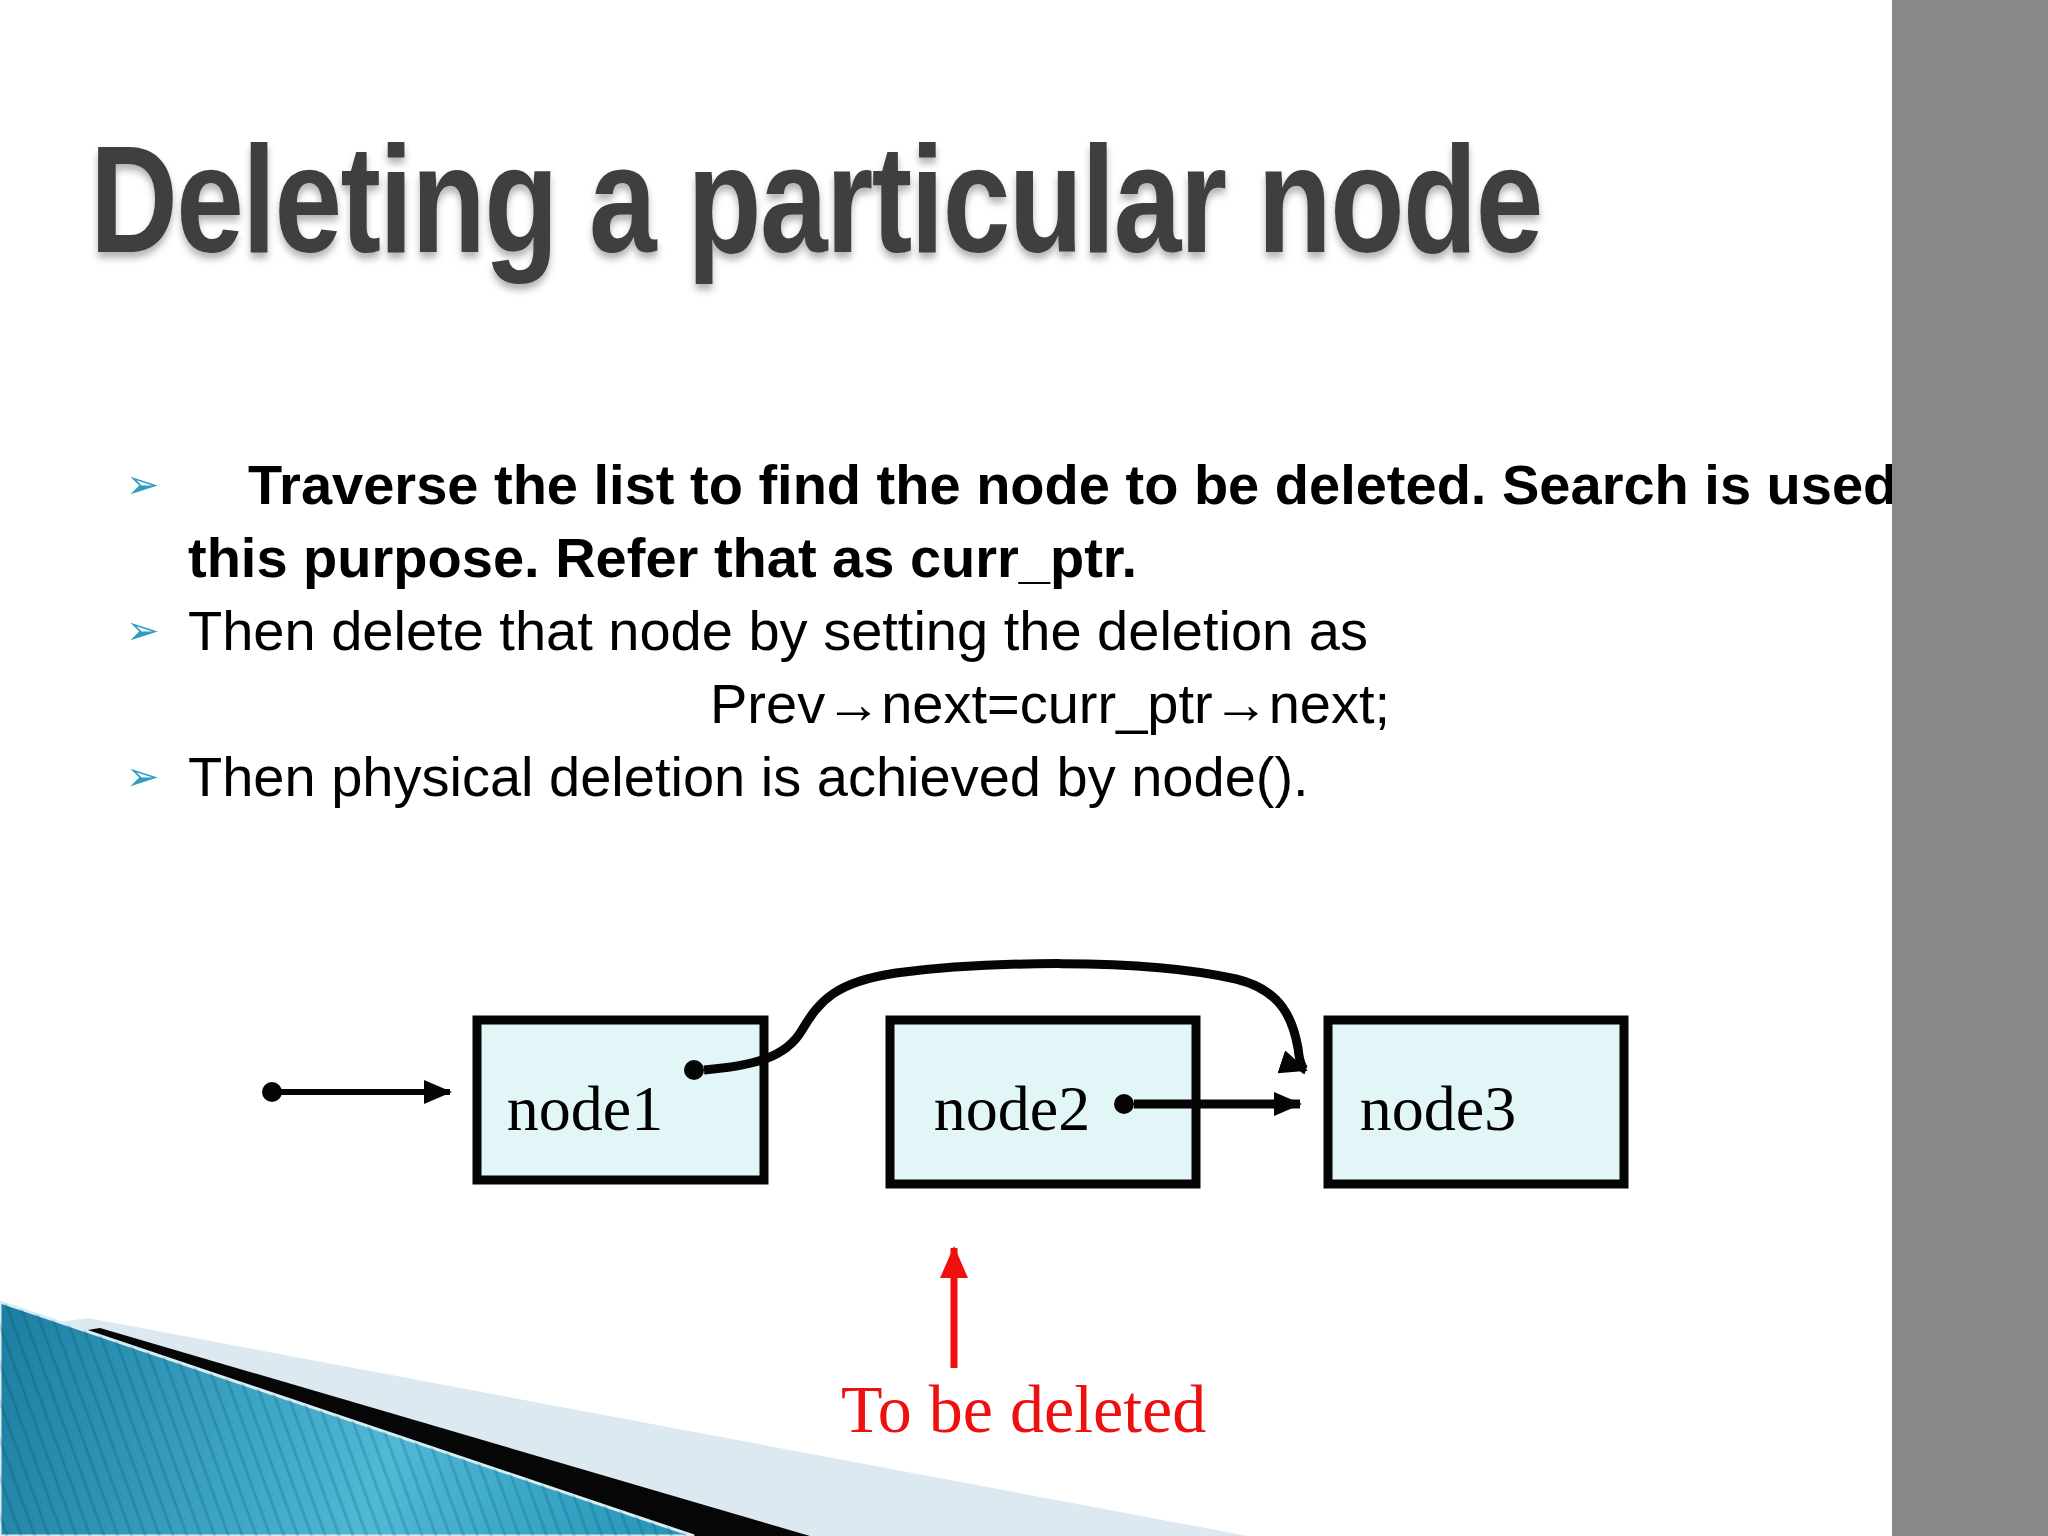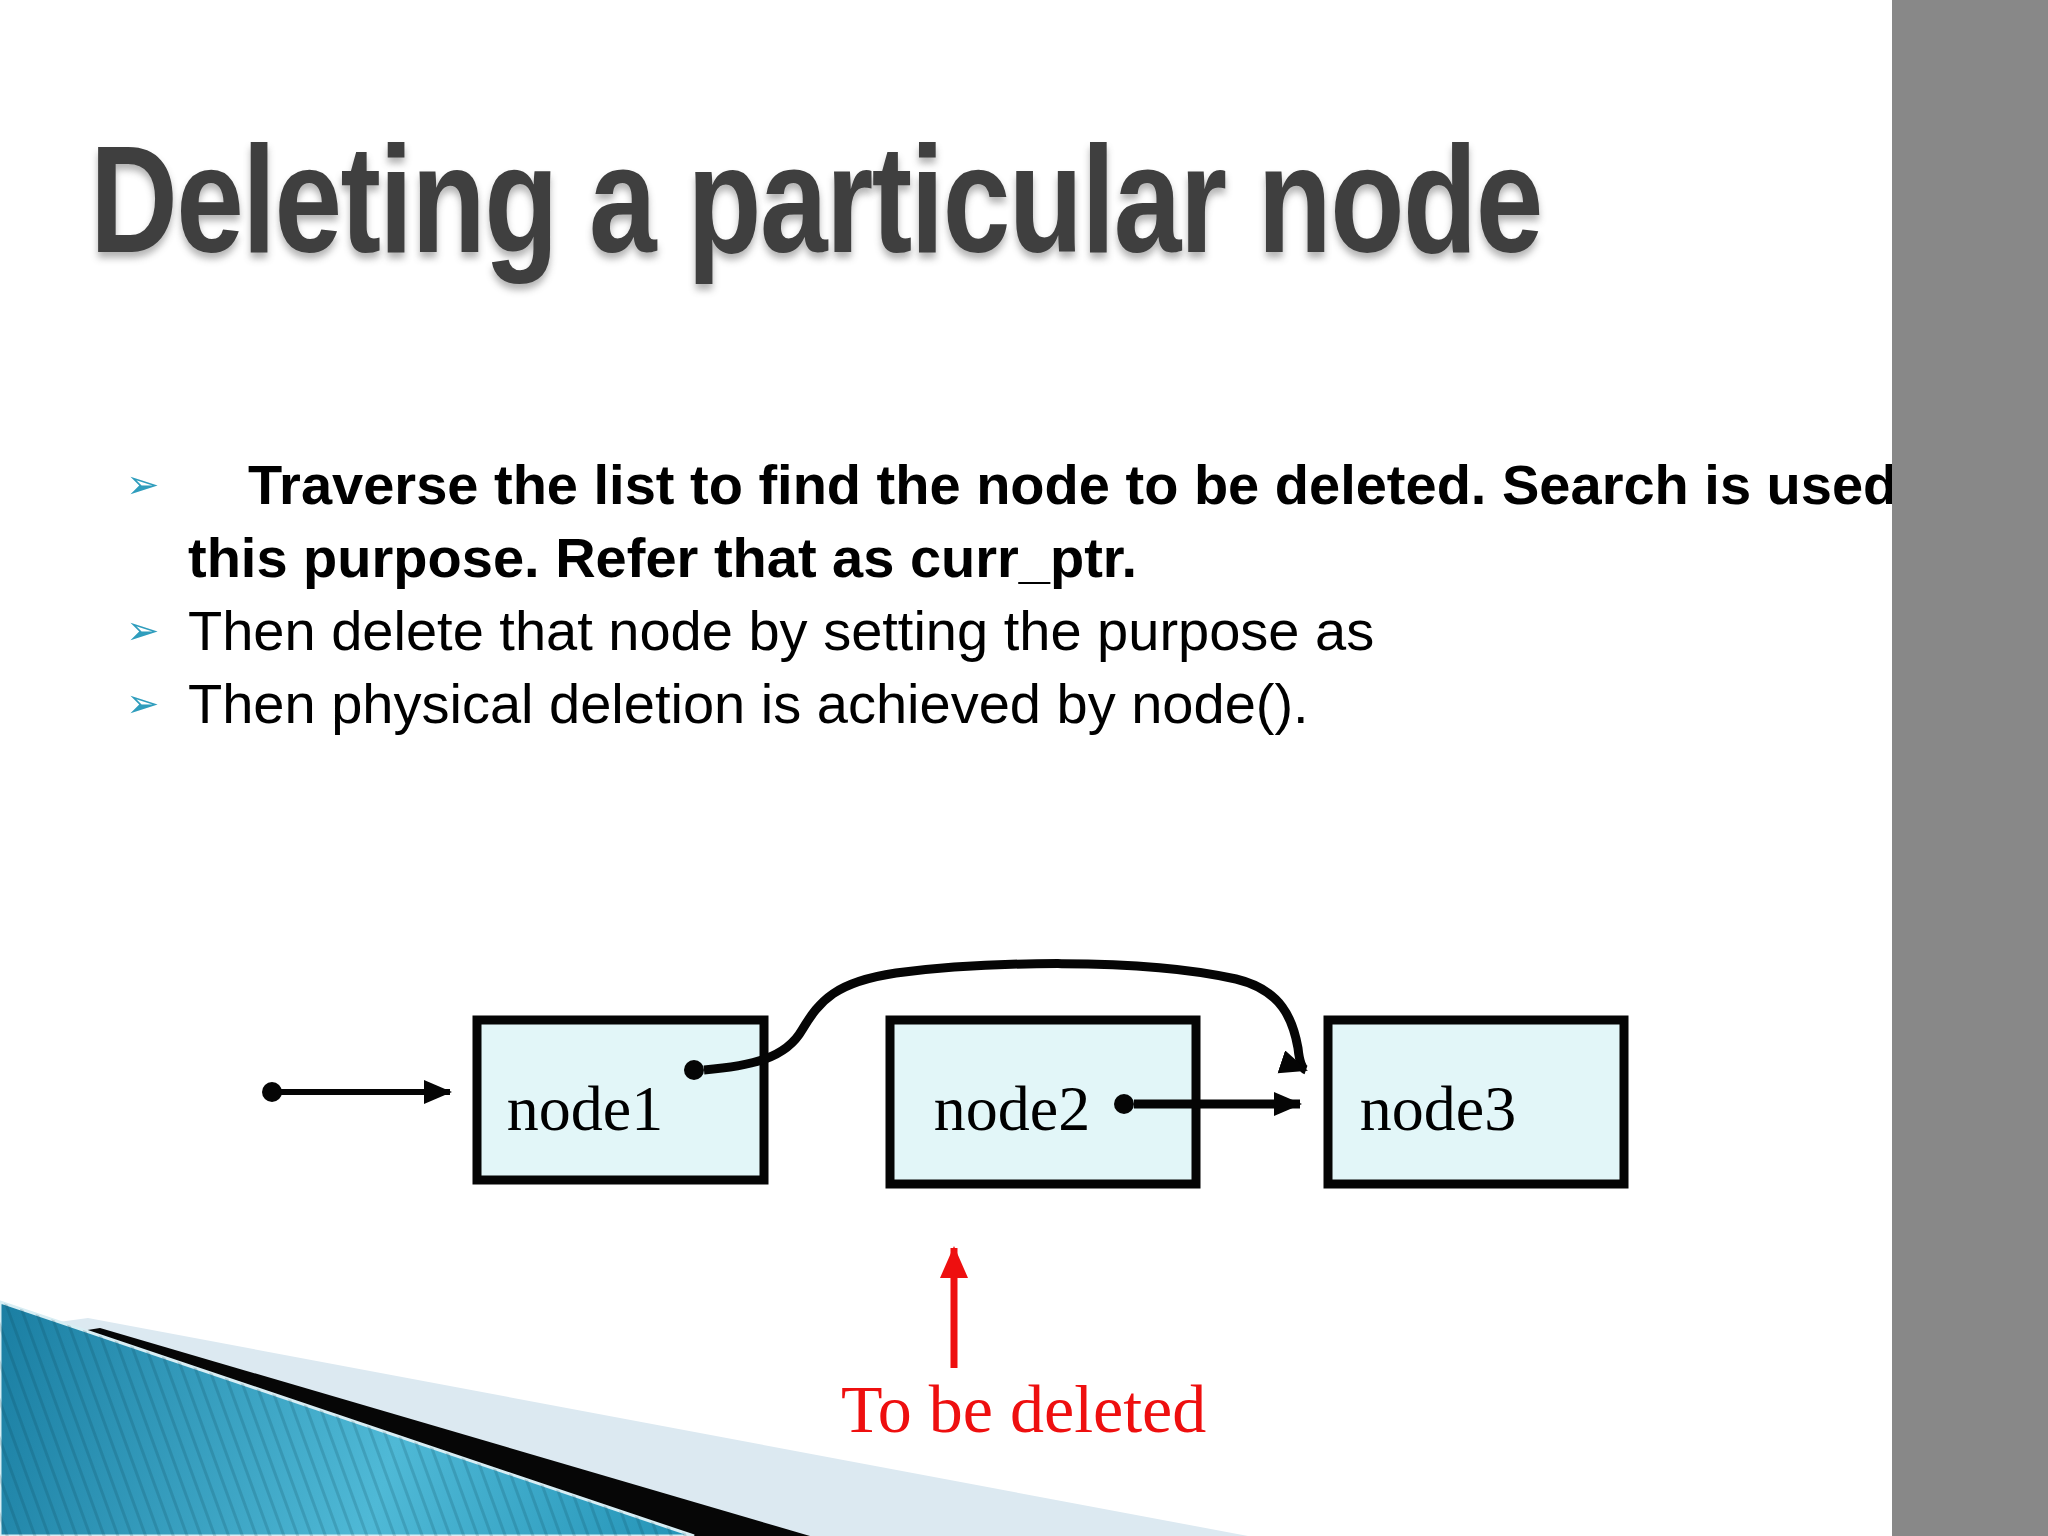--- a/index.html
+++ b/index.html
@@ -67,22 +67,23 @@
 
   <div class="title">Deleting a particular node</div>
 
   <div class="bullets">
     <div class="bullet-row">
       <span class="bullet-marker">➢</span>
       <span class="bullet-text indent-first">Traverse the list to find the node to be deleted. Search is used for this purpose. Refer that as curr_ptr.</span>
     </div>
     <div class="bullet-row">
       <span class="bullet-marker">➢</span>
-      <span class="bullet-text">Then delete that node by setting the purpose as</span>
+      <span class="bullet-text">Then delete that node by setting the deletion as</span>
     </div>
+    <div class="code-line">Prev→next=curr_ptr→next;</div>
     <div class="bullet-row">
       <span class="bullet-marker">➢</span>
       <span class="bullet-text">Then physical deletion is achieved by node().</span>
     </div>
   </div>
 
   <svg class="dg" viewBox="0 0 2048 1536">
     <defs>
       <marker id="ah" markerUnits="userSpaceOnUse" markerWidth="34" markerHeight="26" refX="26" refY="12" orient="auto">
         <polygon points="0,0 28,12 0,24" fill="#050505"></polygon>

